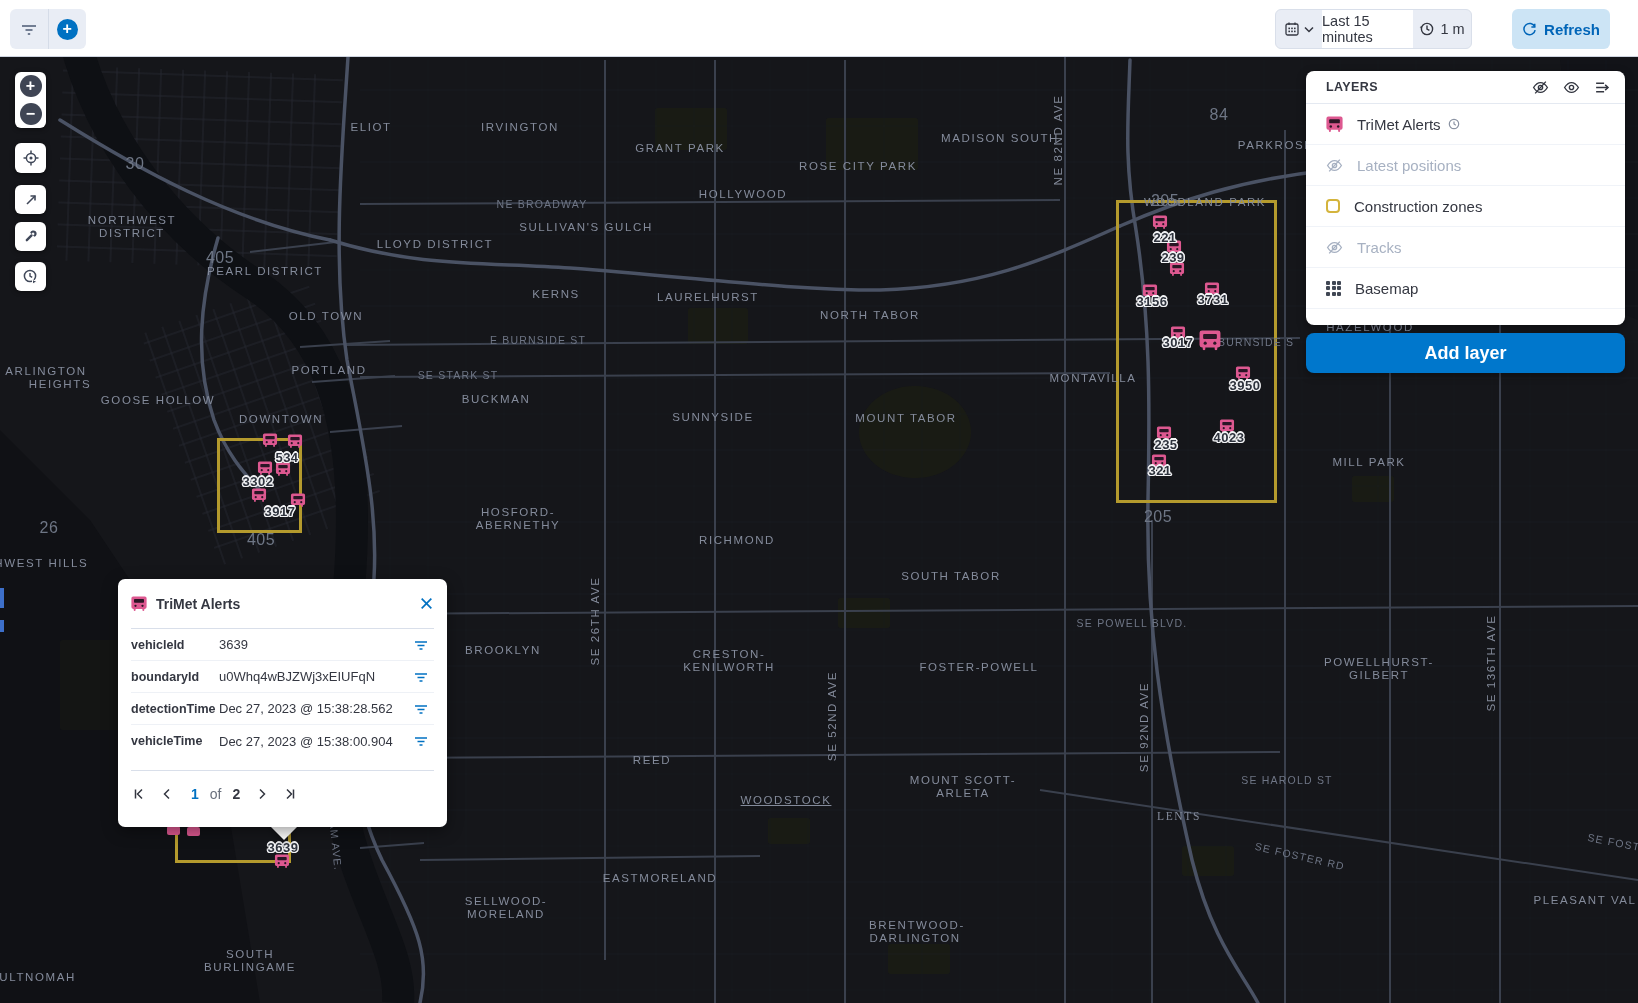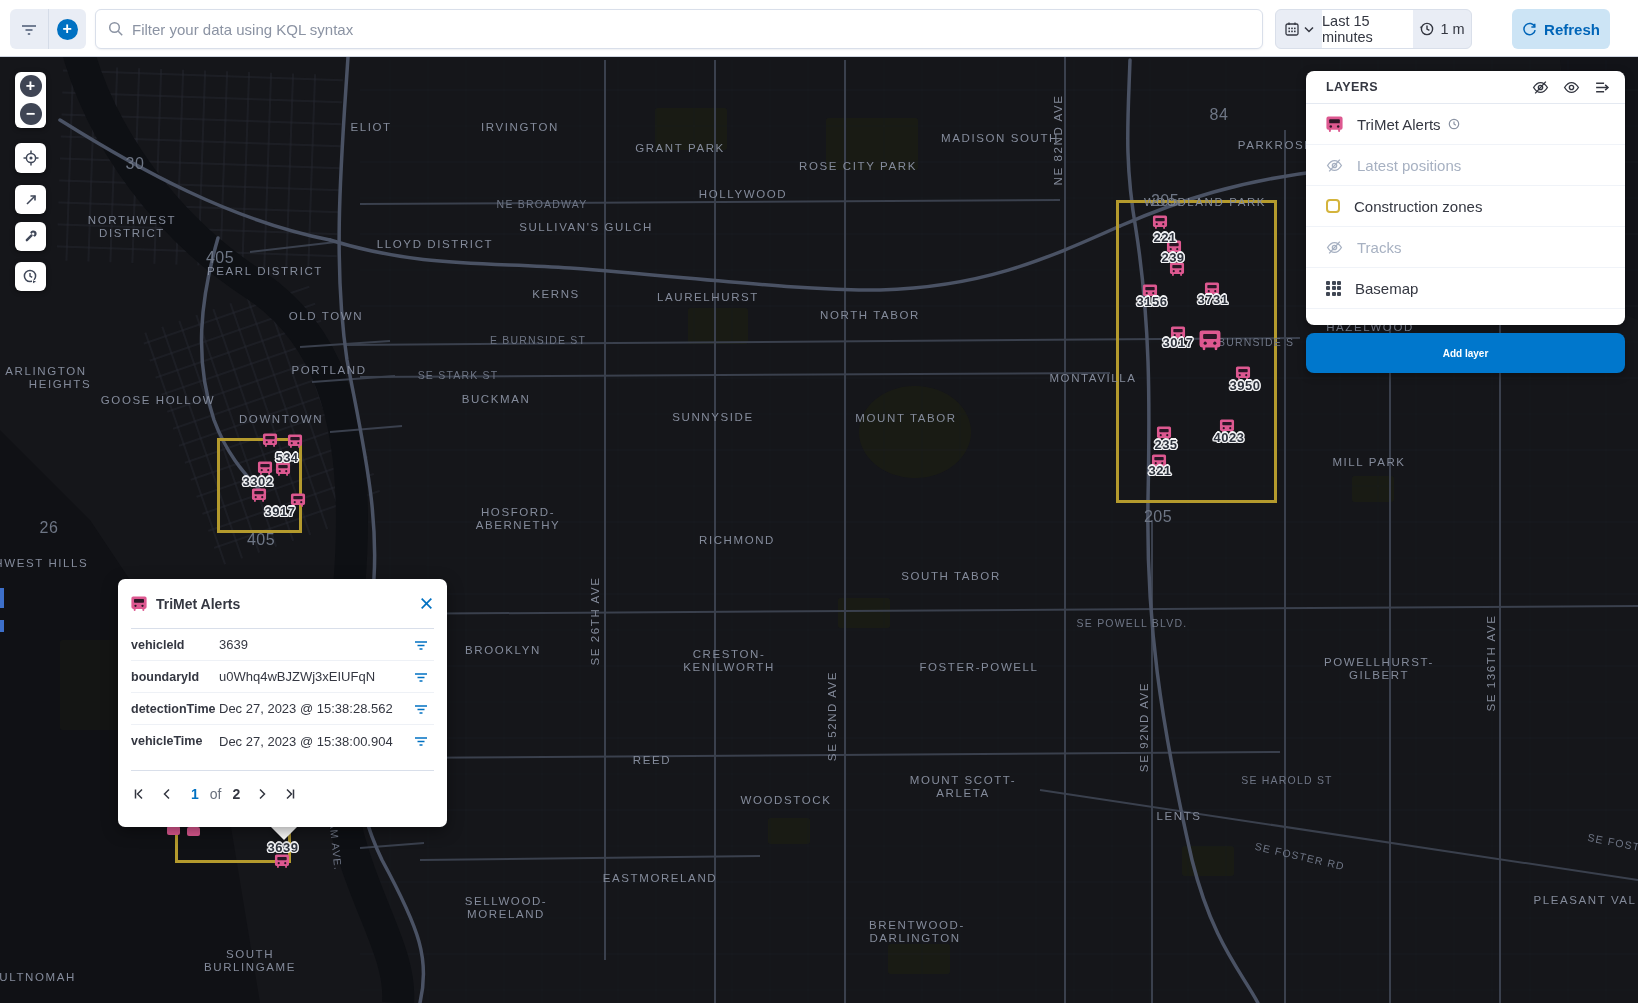--- a/index.html
+++ b/index.html
@@ -66,21 +66,21 @@
     border-bottom:1px solid #f997; border-bottom:1px solid #f0f3f8; cursor:pointer; }
   .lp-row:last-of-type { border-bottom:none; }
   .lp-label { font-size:15px; color:#343741; display:flex; align-items:center; gap:7px; }
   .lp-row.disabled .lp-label { color:#a7b1c2; }
   #lp-pad { height:16px; }
   .cz-icon { width:14px; height:14px; border:2px solid #d4b43c; border-radius:4px; }
   .grid-icon { width:15px; height:15px; display:grid; grid-template-columns:repeat(3,1fr);
     grid-template-rows:repeat(3,1fr); gap:1.5px; }
   .grid-icon i { background:#404754; border-radius:1px; }
   #add-layer { position:absolute; left:1306px; top:333px; width:319px; height:40px; background:#0077cc;
-    color:#fff; font-size:10px; font-weight:600; border:none; border-radius:8px; z-index:60;
+    color:#fff; font-size:18px; font-weight:600; border:none; border-radius:8px; z-index:60;
     display:flex; align-items:center; justify-content:center; cursor:pointer;
     box-shadow:0 3px 8px rgba(0,0,0,.3); font-family:"Liberation Sans",sans-serif; }
 
   
   #popup { position:absolute; left:118px; top:579px; width:329px; height:248px; background:#fff;
     border-radius:7px; box-shadow:0 4px 16px rgba(0,0,0,.4); z-index:50; padding:0 13px; }
   #popup-pointer { position:absolute; left:270px; top:826px; width:0; height:0; z-index:49;
     border-left:14px solid transparent; border-right:14px solid transparent; border-top:14px solid #fff;
     filter:drop-shadow(0 3px 3px rgba(0,0,0,.3)); z-index:50; }
   #pp-head { height:50px; display:flex; align-items:center; gap:9px; border-bottom:1px solid #d9dfea; }
@@ -312,24 +312,24 @@
         <div class="mlabel" style="left: 737px; top: 540px;">RICHMOND</div>
         <div class="mlabel" style="left: 951px; top: 576px;">SOUTH TABOR</div>
         <div class="mlabel st" style="left: 1132px; top: 623px;">SE POWELL BLVD.</div>
         <div class="mlabel" style="left: 729px; top: 654px;">CRESTON-</div>
         <div class="mlabel" style="left: 729px; top: 667px;">KENILWORTH</div>
         <div class="mlabel" style="left: 979px; top: 667px;">FOSTER-POWELL</div>
         <div class="mlabel" style="left: 1379px; top: 662px;">POWELLHURST-</div>
         <div class="mlabel" style="left: 1379px; top: 675px;">GILBERT</div>
         <div class="mlabel" style="left: 503px; top: 650px;">BROOKLYN</div>
         <div class="mlabel" style="left: 652px; top: 760px;">REED</div>
-        <div class="mlabel" style="left: 786px; top: 800px;">WOODSTOCK</div>
+        <div class="mlabel" style="left: 786px; top: 800px; text-decoration: underline;">WOODSTOCK</div>
         <div class="mlabel" style="left: 963px; top: 780px;">MOUNT SCOTT-</div>
         <div class="mlabel" style="left: 963px; top: 793px;">ARLETA</div>
-        <div class="mlabel" style="left: 1179px; top: 816px;">LENTS</div>
+        <div class="mlabel" style="left: 1179px; top: 816px; font-family: Liberation Serif, serif;">LENTS</div>
         <div class="mlabel st" style="left: 1287px; top: 780px;">SE HAROLD ST</div>
         <div class="mlabel st" style="left: 1300px; top: 856px; transform: translate(-50%, -50%) rotate(13deg);">SE FOSTER RD</div>
         <div class="mlabel st" style="left: 1614px; top: 842px; transform: translate(-50%, -50%) rotate(11deg);">SE FOST</div>
         <div class="mlabel" style="left: 1585px; top: 900px;">PLEASANT VAL</div>
         <div class="mlabel" style="left: 660px; top: 878px;">EASTMORELAND</div>
         <div class="mlabel" style="left: 506px; top: 901px;">SELLWOOD-</div>
         <div class="mlabel" style="left: 506px; top: 914px;">MORELAND</div>
         <div class="mlabel" style="left: 917px; top: 925px;">BRENTWOOD-</div>
         <div class="mlabel" style="left: 915px; top: 938px;">DARLINGTON</div>
         <div class="mlabel" style="left: 250px; top: 954px;">SOUTH</div>
@@ -708,29 +708,20 @@
               <line x1="1" y1="4" x2="15" y2="4"></line>
               <line x1="4.5" y1="8" x2="11.5" y2="8"></line>
               <line x1="6.8" y1="12" x2="9.2" y2="12"></line>
             </svg>
           </span>
       </div>
       <div class="half">
         <span class="plus-circle">+</span>
       </div>
     </div>
-    <div id="kql">
-      <span class="icon">
-        <svg width="16" height="16" viewBox="0 0 16 16" fill="none" stroke="#8b93a3" stroke-width="1.5">
-          <circle cx="6.5" cy="6.5" r="4.8"></circle>
-            <line x1="10.2" y1="10.2" x2="14.2" y2="14.2"></line>
-        </svg>
-        </span>
-      <input placeholder="Filter your data using KQL syntax" style="">
-    </div>
     <div class="tb-group" id="timegroup">
       <div class="seg" id="seg-cal">
         <span class="icon">
           <svg width="16" height="16" viewBox="0 0 16 16" fill="none" stroke="#343741" stroke-width="1.3">
             <rect x="2" y="3" width="12" height="11" rx="1.5"></rect>
               <line x1="5" y1="1.5" x2="5" y2="4"></line>
             <line x1="11" y1="1.5" x2="11" y2="4"></line>
             <g fill="#343741" stroke="none">
                 <rect x="4.4" y="6.6" width="1.6" height="1.6"></rect>
                 <rect x="7.2" y="6.6" width="1.6" height="1.6"></rect>

